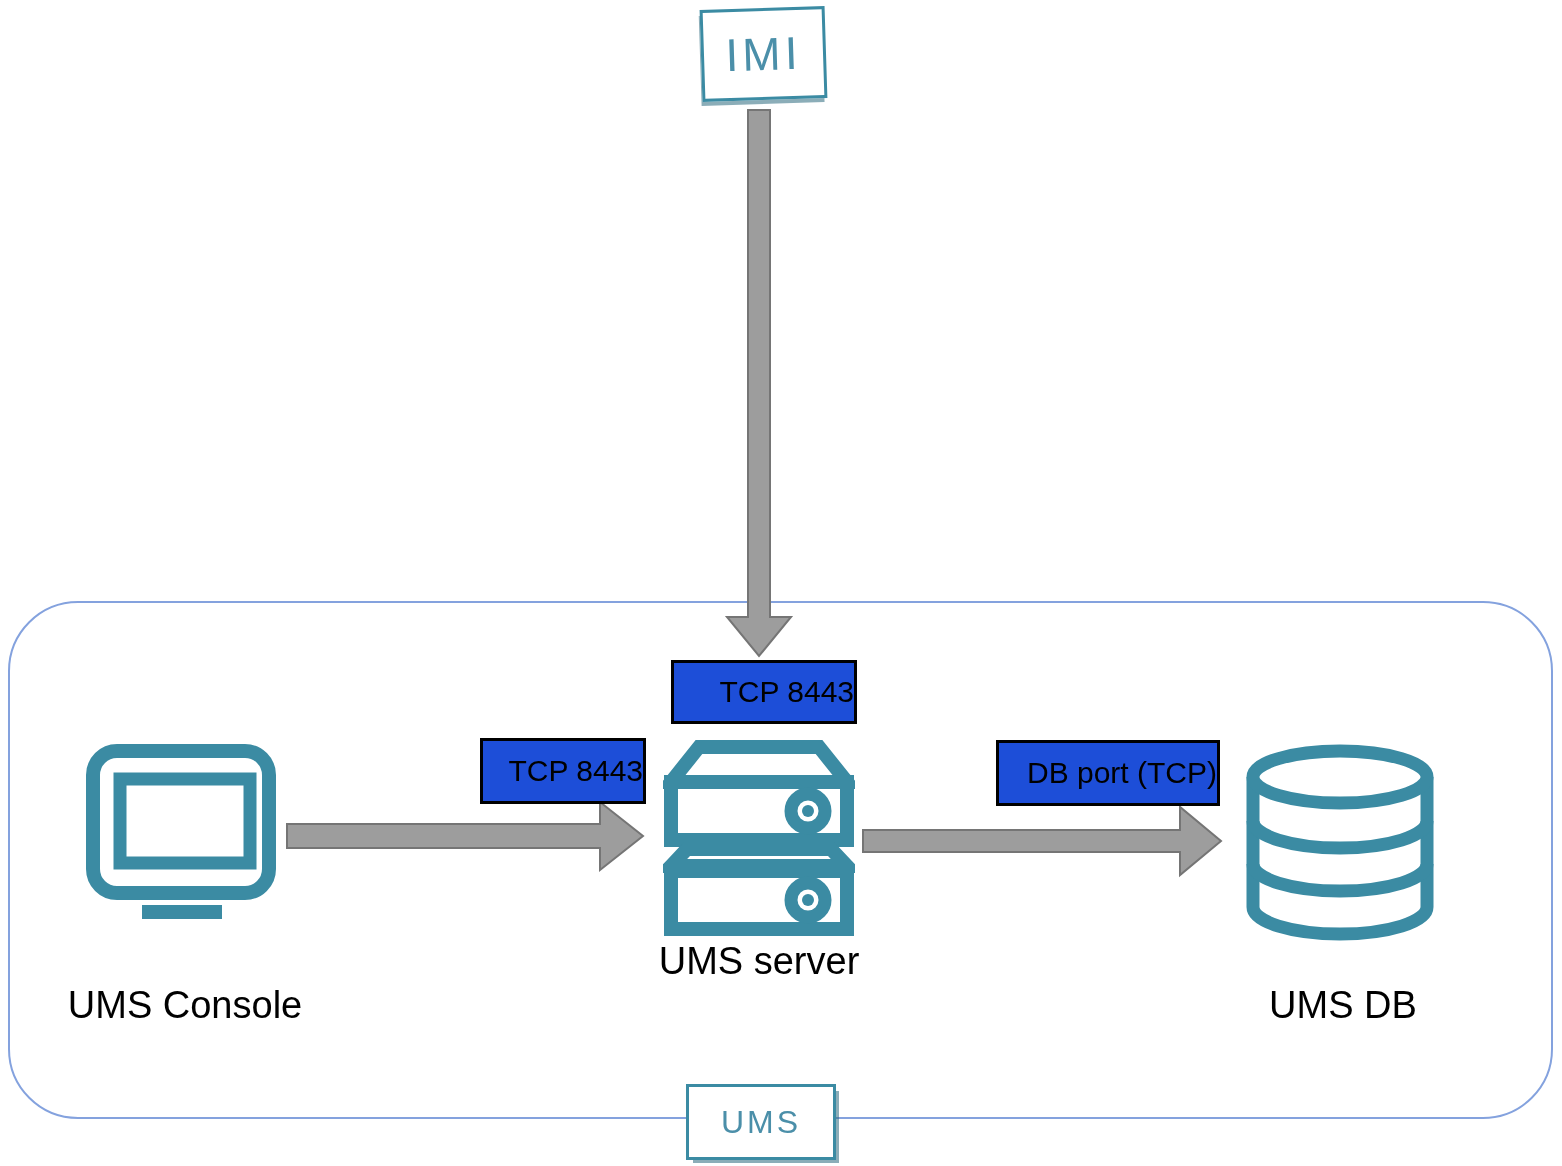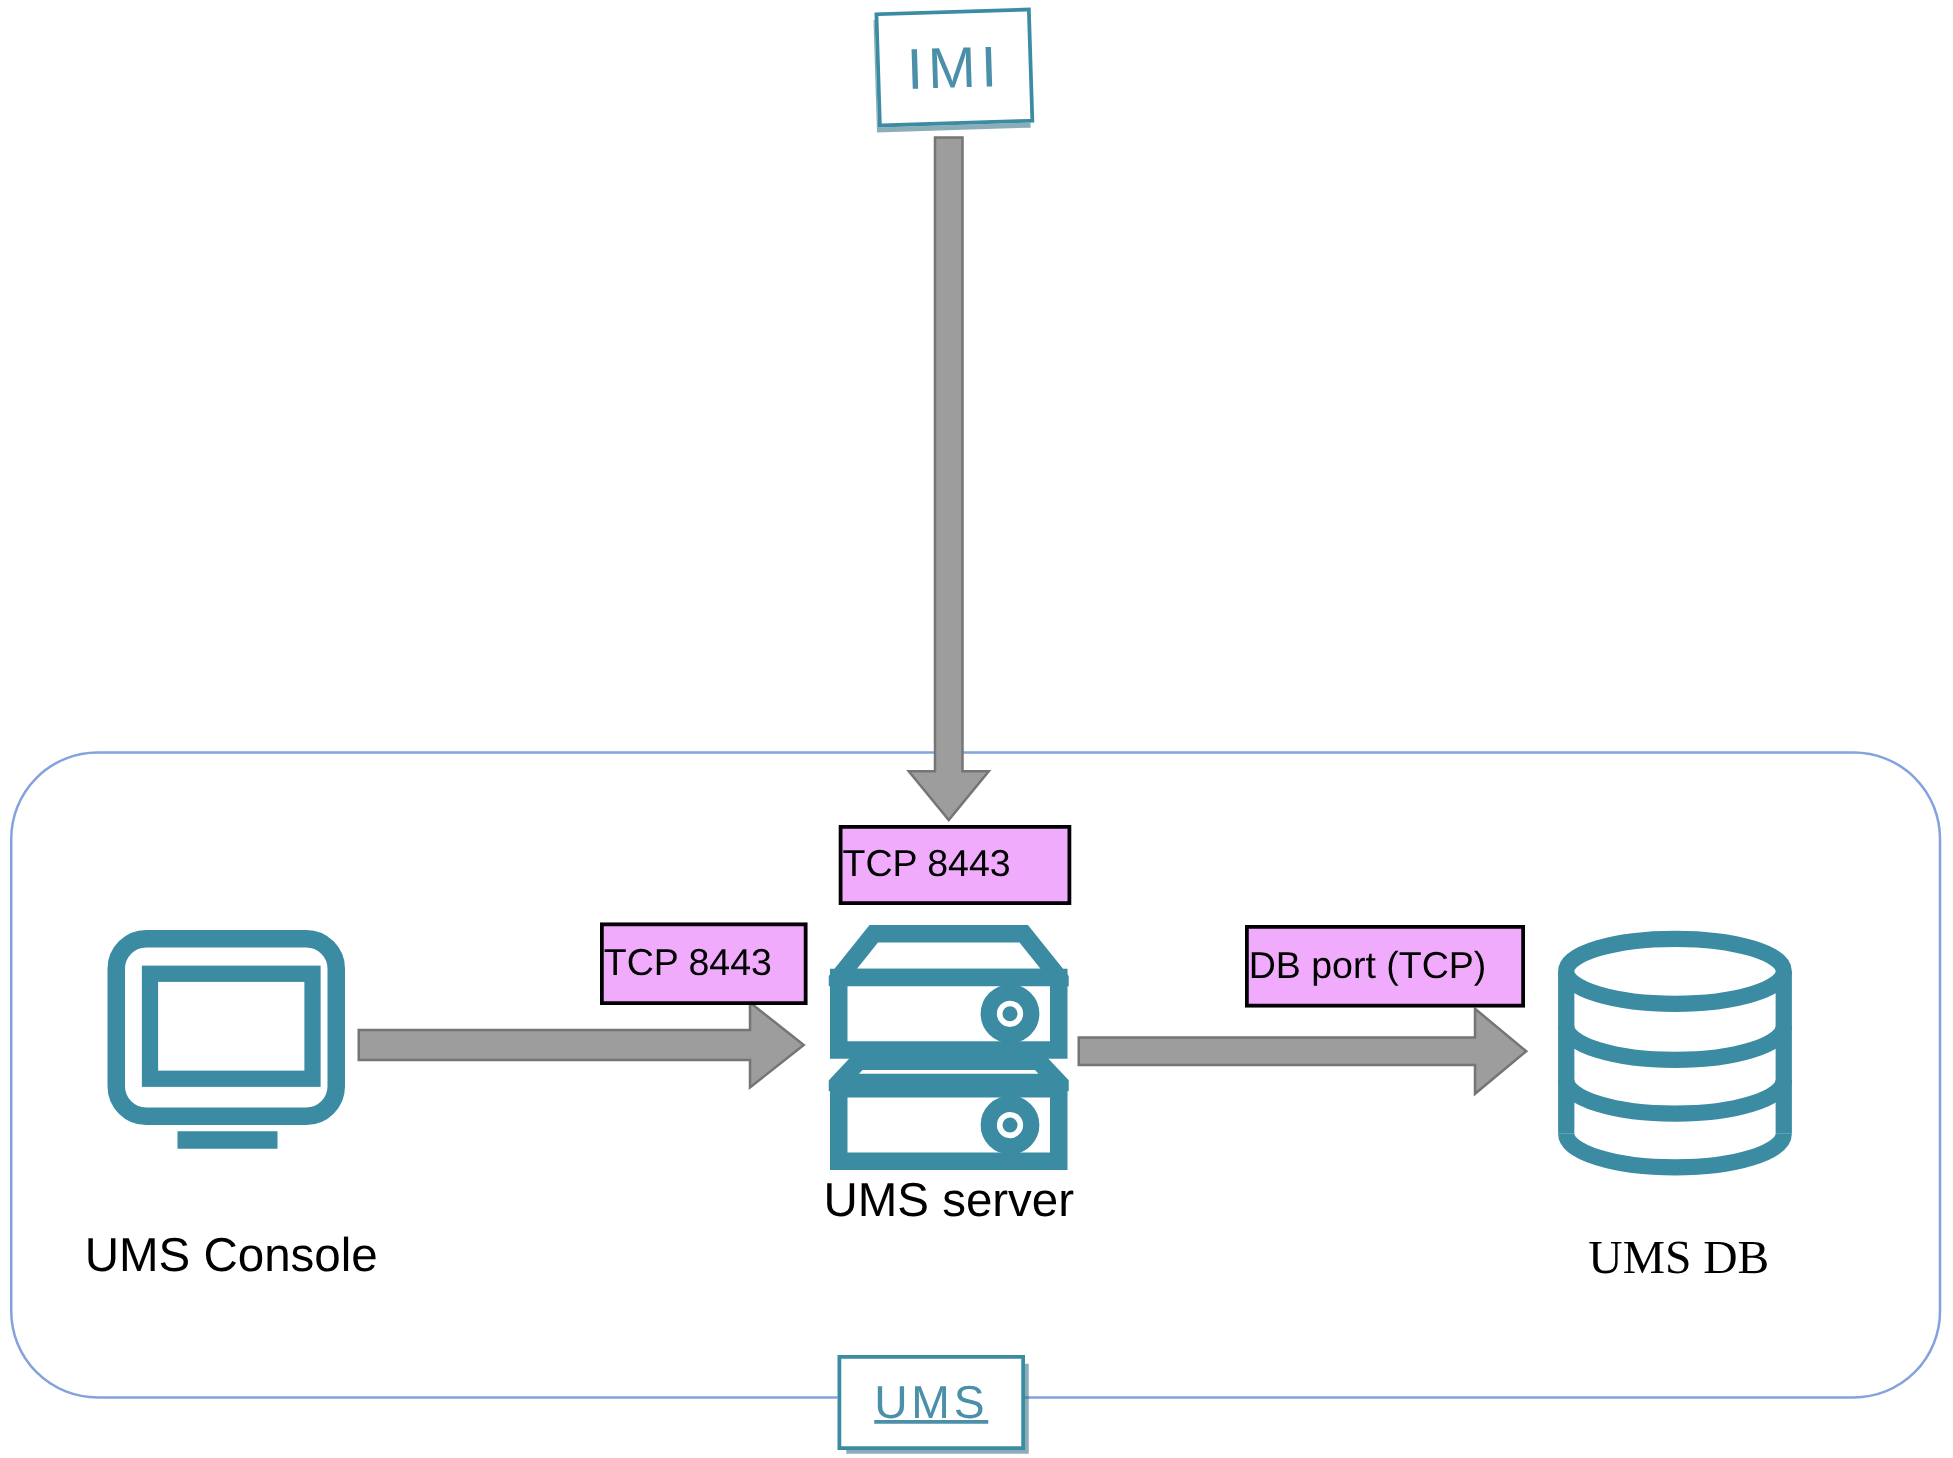--- a/index.html
+++ b/index.html
@@ -20,45 +20,45 @@
     display:flex;align-items:center;justify-content:center;
     color:#4b8fa9;font-weight:300;
   }
   .imi-box{
     left:701px;top:8px;width:119px;height:86px;
     transform:rotate(-1.8deg);
     box-shadow:-2px 5px 0 -1px rgba(43,106,125,.55);
     font-size:46px;letter-spacing:4px;
   }
   .ums-box{
-    left:670px;top:1084px;width:144px;height:70px;
+    left:686px;top:1084px;width:144px;height:70px;
     box-shadow:5px 5px 0 -2px rgba(43,106,125,.55);
-    font-size:37px;letter-spacing:3px;z-index:5;text-decoration:underline;
+    font-size:32px;letter-spacing:3px;z-index:5;
   }
   
   .portbox{
-    position:absolute;background:#f0abfc;border:3px solid #000000;
-    display:flex;align-items:center;justify-content:flex-start;
+    position:absolute;background:#1d4ed8;border:3px solid #000000;
+    display:flex;align-items:center;justify-content:flex-end;
     color:#000;font-size:30px;z-index:4;white-space:nowrap;
   }
   .port-top {left:671px;top:660px;width:180px;height:58px;}
   .port-left{left:480px;top:738px;width:160px;height:60px;}
   .port-db  {left:980px;top:740px;width:218px;height:60px;margin-left:16px;}
   
   .node-icon{position:absolute;z-index:3;}
   .icon-console{left:85px;top:743px;}
   .icon-server{left:663px;top:738px;}
   .icon-db{left:1244px;top:743px;}
   
   .nodelabel{
     position:absolute;color:#000;font-size:38px;text-align:center;z-index:3;
   }
   .label-console{left:35px;top:984px;width:300px;}
   .label-server{left:609px;top:940px;width:300px;}
-  .label-db{left:1193px;top:984px;width:300px;font-family:Liberation Serif, serif;}
+  .label-db{left:1193px;top:984px;width:300px;}
 </style>
 </head>
 <body>
 
 <div class="boundary"></div>
 
 <svg class="arrows" viewBox="0 0 1562 1166">
 
   <polygon points="748,110 770,110 770,617 791,617 759,656 727,617 748,617" fill="#9d9d9d" stroke="#757575" stroke-width="2"></polygon>
 

